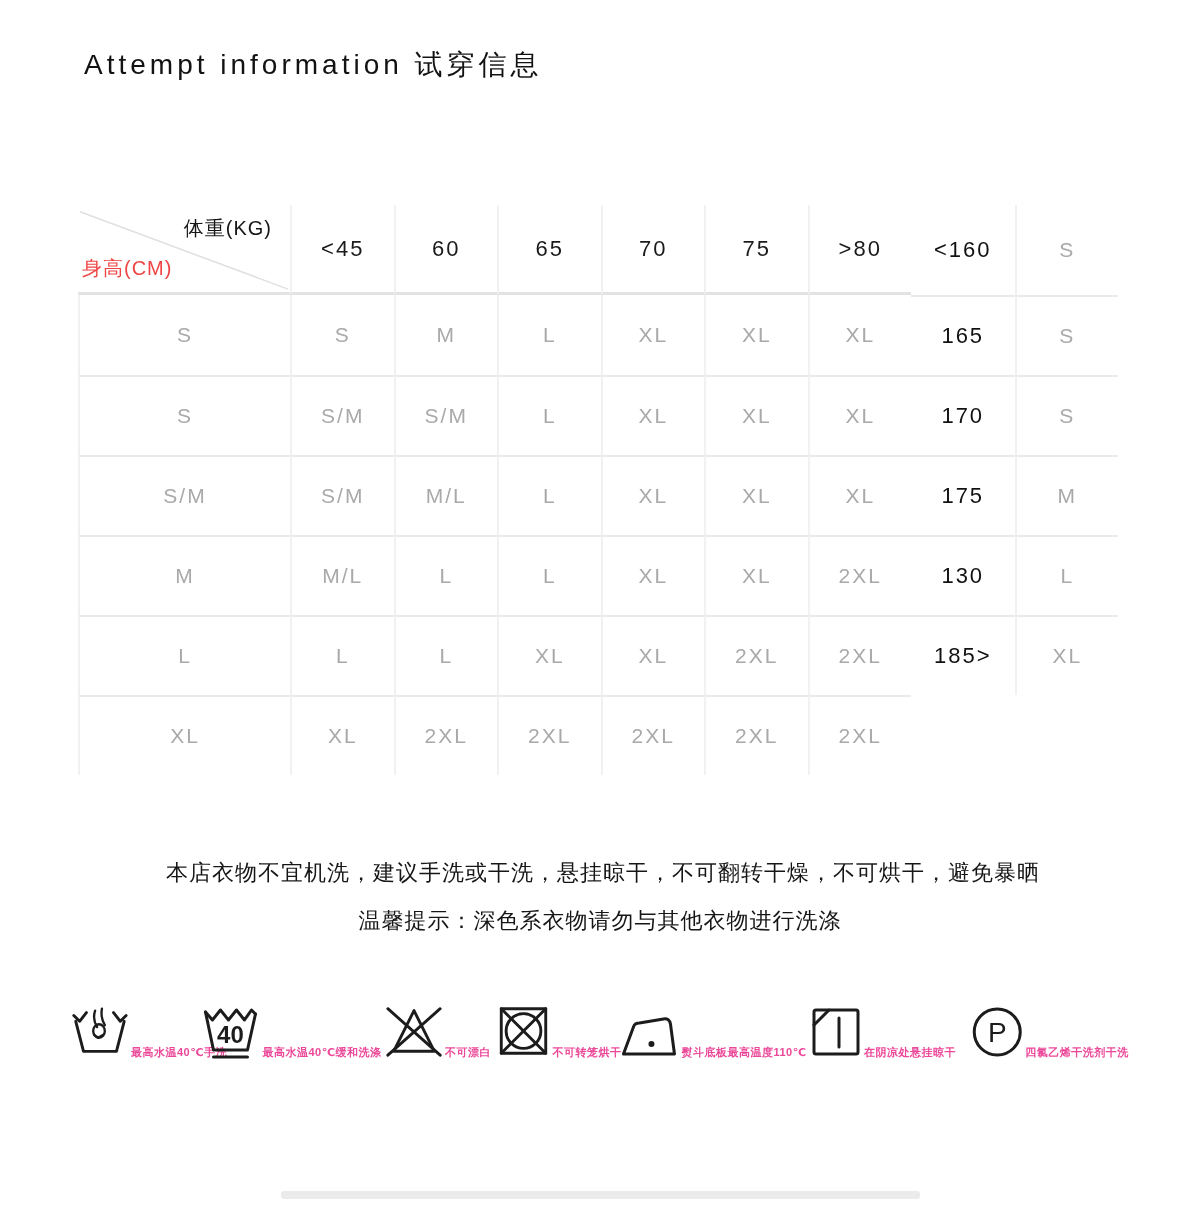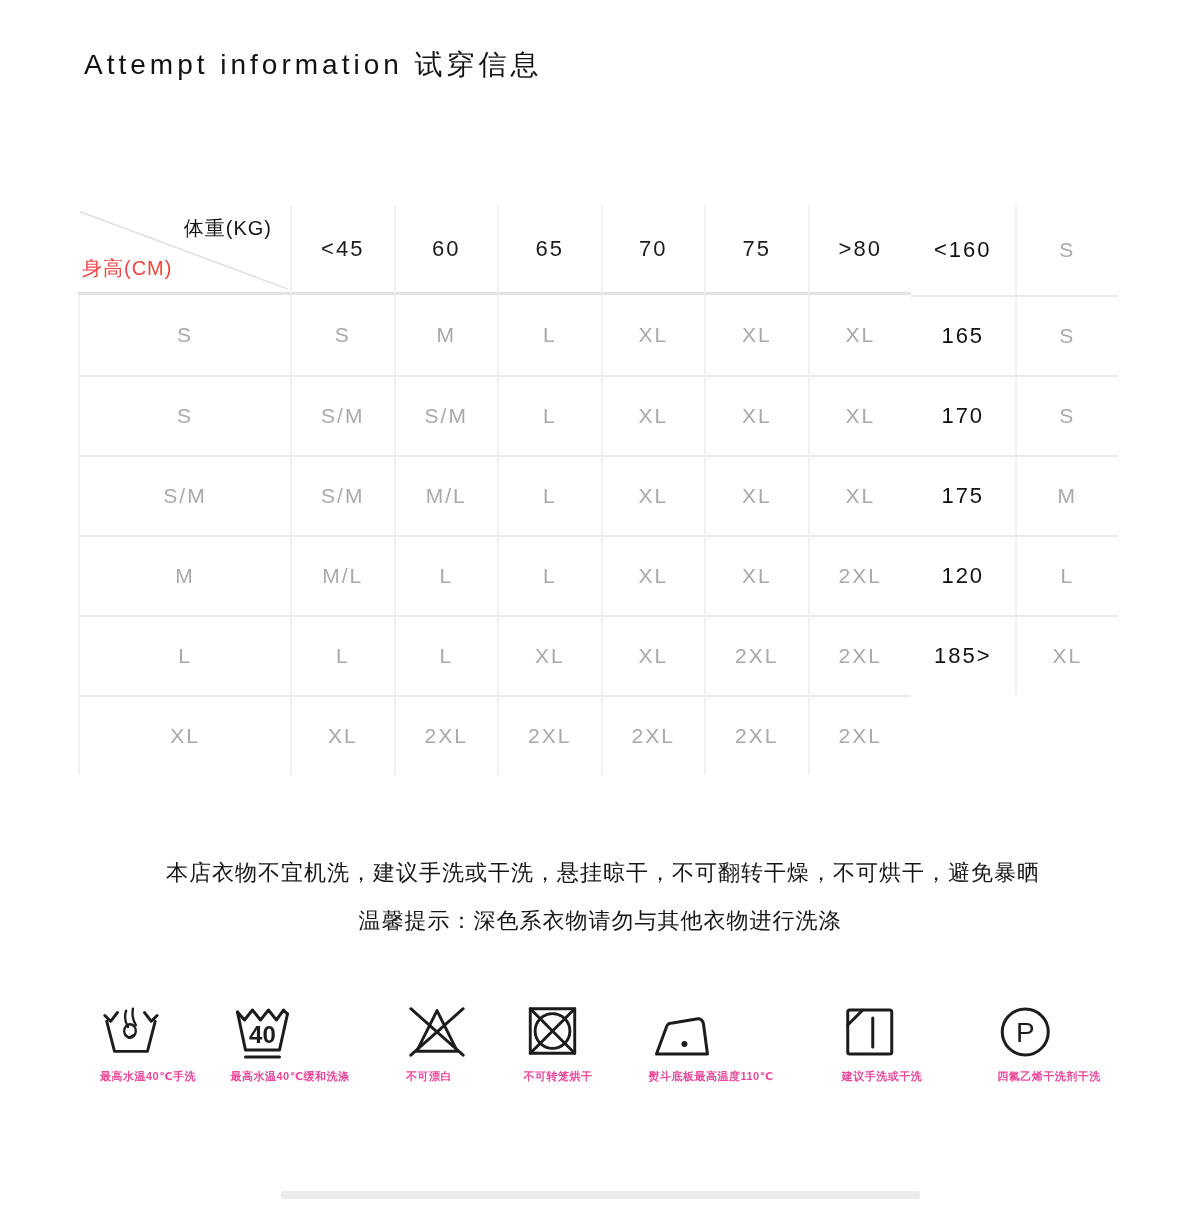--- a/index.html
+++ b/index.html
@@ -57,21 +57,21 @@
     text-align: center; font-size: 22px; color: #161616; letter-spacing: 1px;
     white-space: nowrap;
   }
   .care-note.line1 { top: 858px; padding-left: 6px; }
   .care-note.line2 { top: 906px; }
 
   
   .care-item {
     position: absolute; top: 998px;
     transform: translateX(-50%);
-    display: flex; flex-direction: column; align-items: flex-start;
+    display: flex; flex-direction: row; align-items: flex-end;
   }
   .icon-box { height: 62px; display: flex; align-items: flex-end; justify-content: center; }
   .icon-box svg { display: block; }
   .care-caption {
     margin-top: 9px; font-size: 11px; font-weight: 700; color: #ec4899;
     letter-spacing: 0.5px; white-space: nowrap;
   }
   .stroke { fill: none; stroke: #1c1c1c; stroke-width: 3; stroke-linecap: round; stroke-linejoin: round; }
   .thin   { fill: none; stroke: #1c1c1c; stroke-width: 2.4; stroke-linecap: round; stroke-linejoin: round; }
   svg text { font-family: "Liberation Sans", "DejaVu Sans", sans-serif; fill: #1c1c1c; }
@@ -138,21 +138,21 @@
     <div class="cell col-first rh">175</div>
     <div class="cell size">M</div>
     <div class="cell size">M</div>
     <div class="cell size">M/L</div>
     <div class="cell size">L</div>
     <div class="cell size">L</div>
     <div class="cell size">XL</div>
     <div class="cell size">XL</div>
     <div class="cell size">2XL</div>
 
-    <div class="cell col-first rh">120</div>
+    <div class="cell col-first rh">130</div>
     <div class="cell size">L</div>
     <div class="cell size">L</div>
     <div class="cell size">L</div>
     <div class="cell size">L</div>
     <div class="cell size">XL</div>
     <div class="cell size">XL</div>
     <div class="cell size">2XL</div>
     <div class="cell size">2XL</div>
 
     <div class="cell col-first rh">185&gt;</div>
@@ -230,21 +230,21 @@
   </div>
 
   <div class="care-item" style="left:882px">
     <div class="icon-box">
       <svg width="56" height="56" viewBox="0 0 56 56">
         <rect class="stroke" x="6" y="6" width="44" height="44" rx="2"></rect>
         <line class="stroke" x1="6" y1="21" x2="21" y2="6"></line>
         <line class="stroke" x1="31" y1="14" x2="31" y2="43"></line>
       </svg>
     </div>
-    <div class="care-caption">建议手洗或干洗</div>
+    <div class="care-caption">在阴凉处悬挂晾干</div>
   </div>
 
   <div class="care-item" style="left:1049px">
     <div class="icon-box">
       <svg width="56" height="56" viewBox="0 0 56 56">
         <circle class="stroke" cx="28" cy="28" r="23"></circle>
         <text x="28" y="38" text-anchor="middle" font-size="28" font-weight="500">P</text>
       </svg>
     </div>
     <div class="care-caption">四氯乙烯干洗剂干洗</div>

